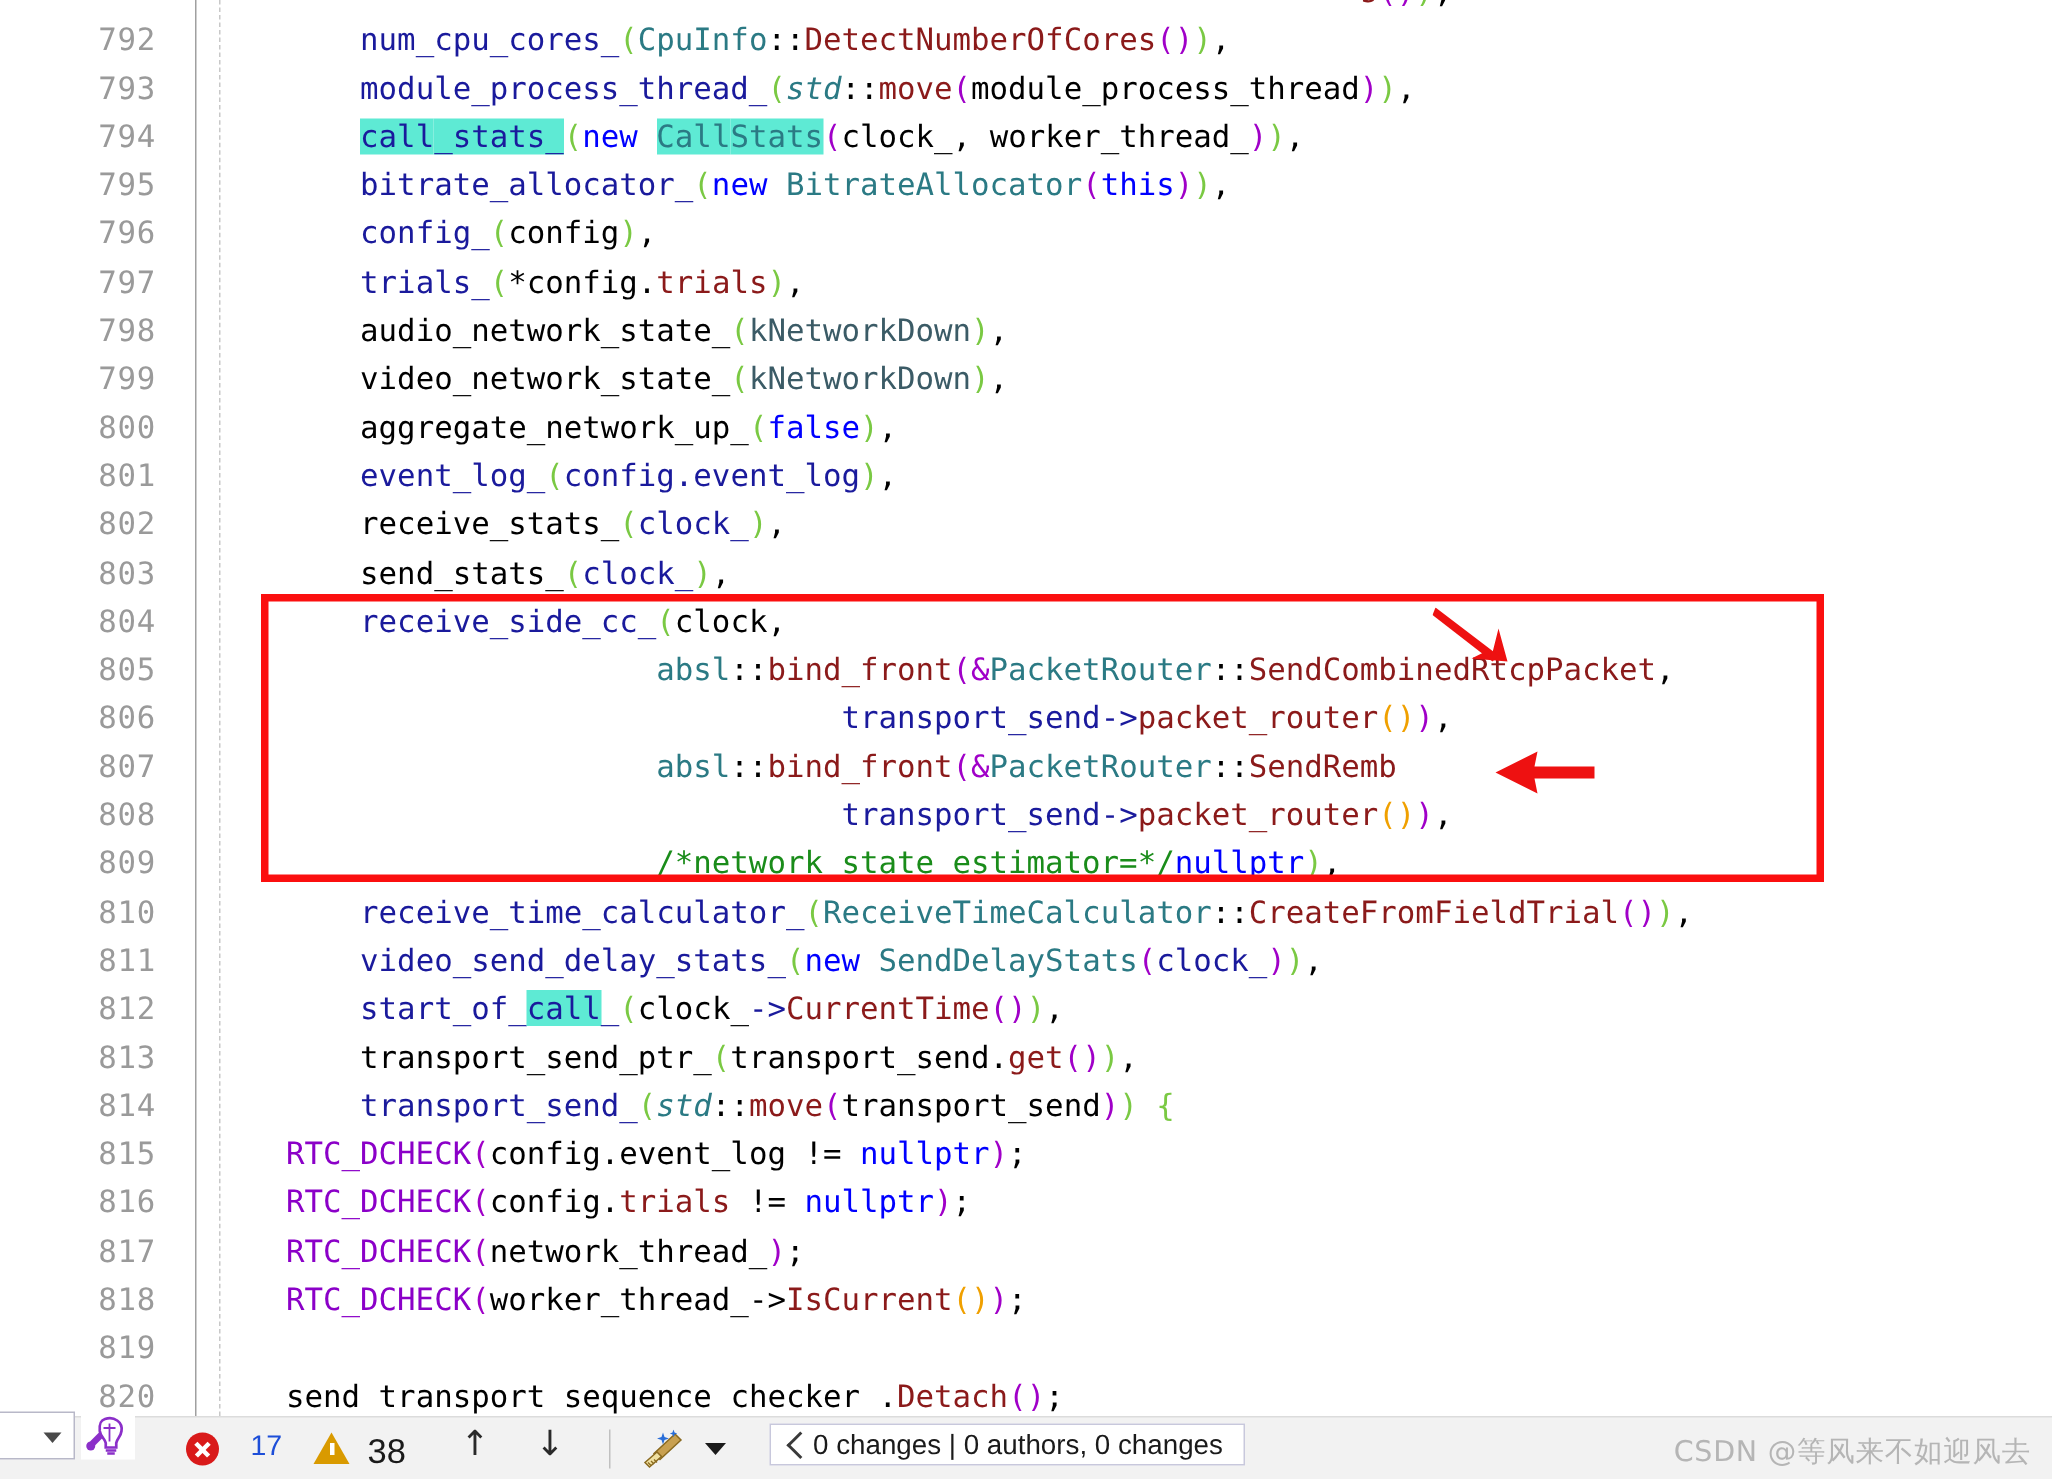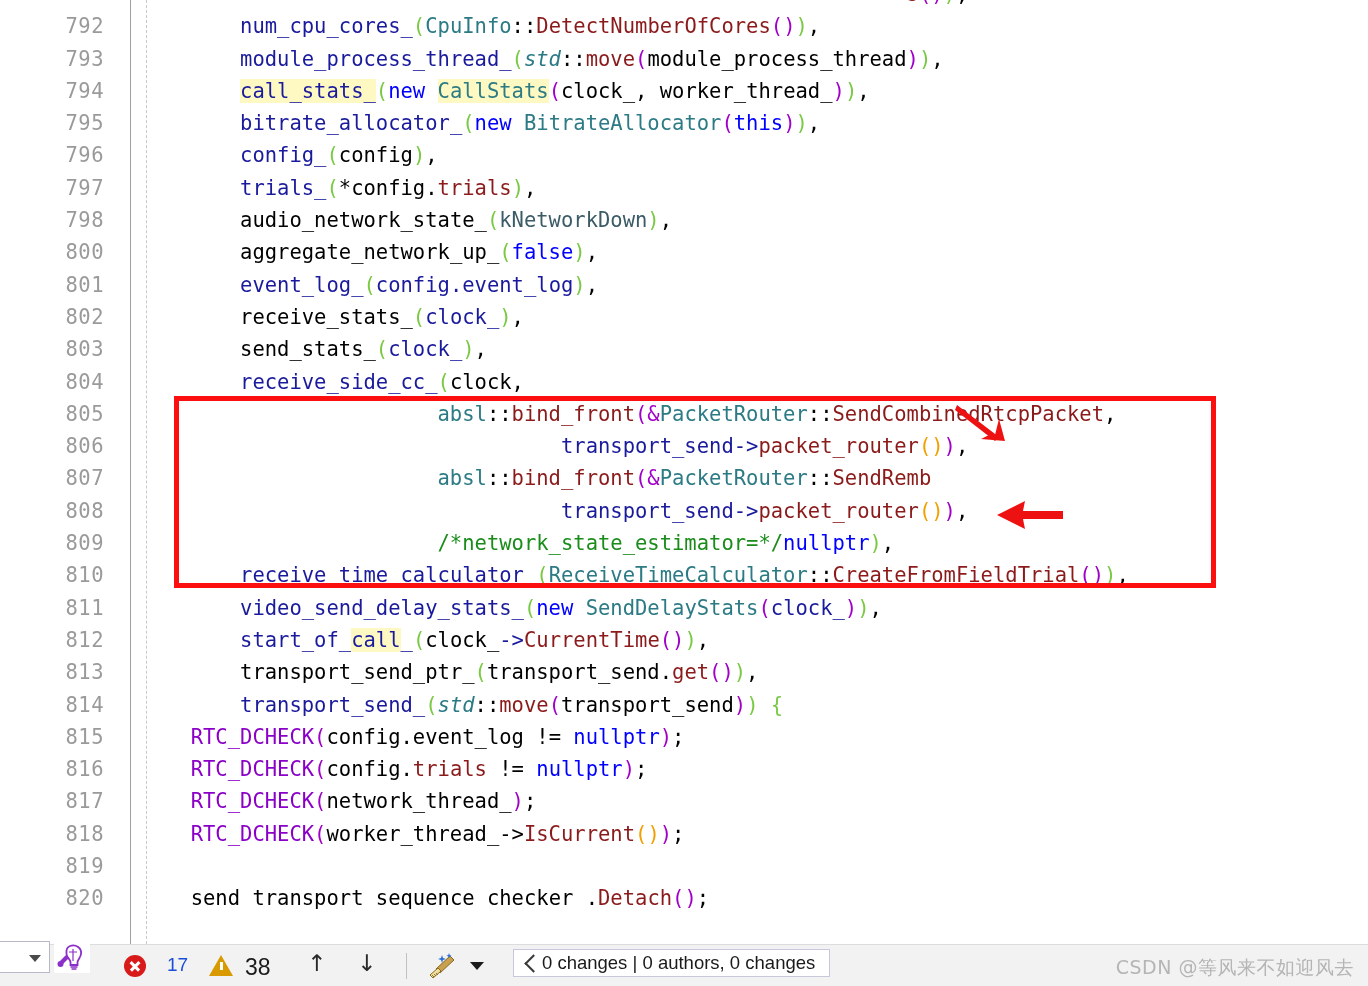--- a/index.html
+++ b/index.html
@@ -81,21 +81,21 @@
   .c-type   { color: #2b7a84; }          
   .c-fn     { color: #8b1a1a; }          
   .c-kw     { color: #0000ff; }          
   .c-macro  { color: #8b00c8; }          
   .c-comment{ color: #1a8c1a; }          
   .c-const  { color: #3b5b66; }          
   .c-p1     { color: #7ac943; }          
   .c-p2     { color: #a000c8; }          
   .c-p3     { color: #f0a000; }
   .c-opblue { color: #1a1a9c; }
-  .hl { background: #fef9c3; }
+  .hl { background: #5eead4; }
 
   
   #annot-box {
     position: absolute;
     left: 174px;
     top: 396px;
     width: 1042px;
     height: 192px;
     border: 5px solid #fb0f0f;
     box-sizing: border-box;
@@ -248,20 +248,21 @@
   <div id="indent-guide"></div>
   <div class="code-area" id="code-area">
       <div class="line"><span class="ln"></span><span class="code"><span class="c-plain">                                                            </span><span class="c-fn">s</span><span class="c-p2">(</span><span class="c-p2">)</span><span class="c-p1">)</span><span class="c-plain">,</span></span></div>
       <div class="line"><span class="ln">792</span><span class="code"><span class="c-plain">      </span><span class="c-id">num_cpu_cores_</span><span class="c-p1">(</span><span class="c-type">CpuInfo</span><span class="c-plain">::</span><span class="c-fn">DetectNumberOfCores</span><span class="c-p2">(</span><span class="c-p2">)</span><span class="c-p1">)</span><span class="c-plain">,</span></span></div>
       <div class="line"><span class="ln">793</span><span class="code"><span class="c-plain">      </span><span class="c-id">module_process_thread_</span><span class="c-p1">(</span><span class="c-type" style="font-style: italic;">std</span><span class="c-plain">::</span><span class="c-fn">move</span><span class="c-p2">(</span><span class="c-plain">module_process_thread</span><span class="c-p2">)</span><span class="c-p1">)</span><span class="c-plain">,</span></span></div>
       <div class="line"><span class="ln">794</span><span class="code"><span class="c-plain">      </span><span class="c-id hl">call</span><span class="c-id hl">_stats_</span><span class="c-p1">(</span><span class="c-kw">new</span><span class="c-plain"> </span><span class="c-type hl">Call</span><span class="c-type hl">Stats</span><span class="c-p2">(</span><span class="c-plain">clock_</span><span class="c-plain">, </span><span class="c-plain">worker_thread_</span><span class="c-p2">)</span><span class="c-p1">)</span><span class="c-plain">,</span></span></div>
       <div class="line"><span class="ln">795</span><span class="code"><span class="c-plain">      </span><span class="c-id">bitrate_allocator_</span><span class="c-p1">(</span><span class="c-kw">new</span><span class="c-plain"> </span><span class="c-type">BitrateAllocator</span><span class="c-p2">(</span><span class="c-kw">this</span><span class="c-p2">)</span><span class="c-p1">)</span><span class="c-plain">,</span></span></div>
       <div class="line"><span class="ln">796</span><span class="code"><span class="c-plain">      </span><span class="c-id">config_</span><span class="c-p1">(</span><span class="c-plain">config</span><span class="c-p1">)</span><span class="c-plain">,</span></span></div>
       <div class="line"><span class="ln">797</span><span class="code"><span class="c-plain">      </span><span class="c-id">trials_</span><span class="c-p1">(</span><span class="c-plain">*</span><span class="c-plain">config</span><span class="c-plain">.</span><span class="c-fn">trials</span><span class="c-p1">)</span><span class="c-plain">,</span></span></div>
       <div class="line"><span class="ln">798</span><span class="code"><span class="c-plain">      </span><span class="c-plain">audio_network_state_</span><span class="c-p1">(</span><span class="c-const">kNetworkDown</span><span class="c-p1">)</span><span class="c-plain">,</span></span></div>
+      <div class="line"><span class="ln">799</span><span class="code"><span class="c-plain">      </span><span class="c-plain">video_network_state_</span><span class="c-p1">(</span><span class="c-const">kNetworkDown</span><span class="c-p1">)</span><span class="c-plain">,</span></span></div>
       <div class="line"><span class="ln">800</span><span class="code"><span class="c-plain">      </span><span class="c-plain">aggregate_network_up_</span><span class="c-p1">(</span><span class="c-kw">false</span><span class="c-p1">)</span><span class="c-plain">,</span></span></div>
       <div class="line"><span class="ln">801</span><span class="code"><span class="c-plain">      </span><span class="c-id">event_log_</span><span class="c-p1">(</span><span class="c-id">config</span><span class="c-id">.</span><span class="c-id">event_log</span><span class="c-p1">)</span><span class="c-plain">,</span></span></div>
       <div class="line"><span class="ln">802</span><span class="code"><span class="c-plain">      </span><span class="c-plain">receive_stats_</span><span class="c-p1">(</span><span class="c-id">clock_</span><span class="c-p1">)</span><span class="c-plain">,</span></span></div>
       <div class="line"><span class="ln">803</span><span class="code"><span class="c-plain">      </span><span class="c-plain">send_stats_</span><span class="c-p1">(</span><span class="c-id">clock_</span><span class="c-p1">)</span><span class="c-plain">,</span></span></div>
       <div class="line"><span class="ln">804</span><span class="code"><span class="c-plain">      </span><span class="c-id">receive_side_cc_</span><span class="c-p1">(</span><span class="c-plain">clock</span><span class="c-plain">,</span></span></div>
       <div class="line"><span class="ln">805</span><span class="code"><span class="c-plain">                      </span><span class="c-type">absl</span><span class="c-plain">::</span><span class="c-fn">bind_front</span><span class="c-p2">(</span><span class="c-p2">&amp;</span><span class="c-type">PacketRouter</span><span class="c-plain">::</span><span class="c-fn">SendCombinedRtcpPacket</span><span class="c-plain">,</span></span></div>
       <div class="line"><span class="ln">806</span><span class="code"><span class="c-plain">                                </span><span class="c-id">transport_send</span><span class="c-opblue">-&gt;</span><span class="c-fn">packet_router</span><span class="c-p3">(</span><span class="c-p3">)</span><span class="c-p2">)</span><span class="c-plain">,</span></span></div>
       <div class="line"><span class="ln">807</span><span class="code"><span class="c-plain">                      </span><span class="c-type">absl</span><span class="c-plain">::</span><span class="c-fn">bind_front</span><span class="c-p2">(</span><span class="c-p2">&amp;</span><span class="c-type">PacketRouter</span><span class="c-plain">::</span><span class="c-fn">SendRemb</span></span></div>
       <div class="line"><span class="ln">808</span><span class="code"><span class="c-plain">                                </span><span class="c-id">transport_send</span><span class="c-opblue">-&gt;</span><span class="c-fn">packet_router</span><span class="c-p3">(</span><span class="c-p3">)</span><span class="c-p2">)</span><span class="c-plain">,</span></span></div>
       <div class="line"><span class="ln">809</span><span class="code"><span class="c-plain">                      </span><span class="c-comment">/*network_state_estimator=*/</span><span class="c-kw">nullptr</span><span class="c-p1">)</span><span class="c-plain">,</span></span></div>

